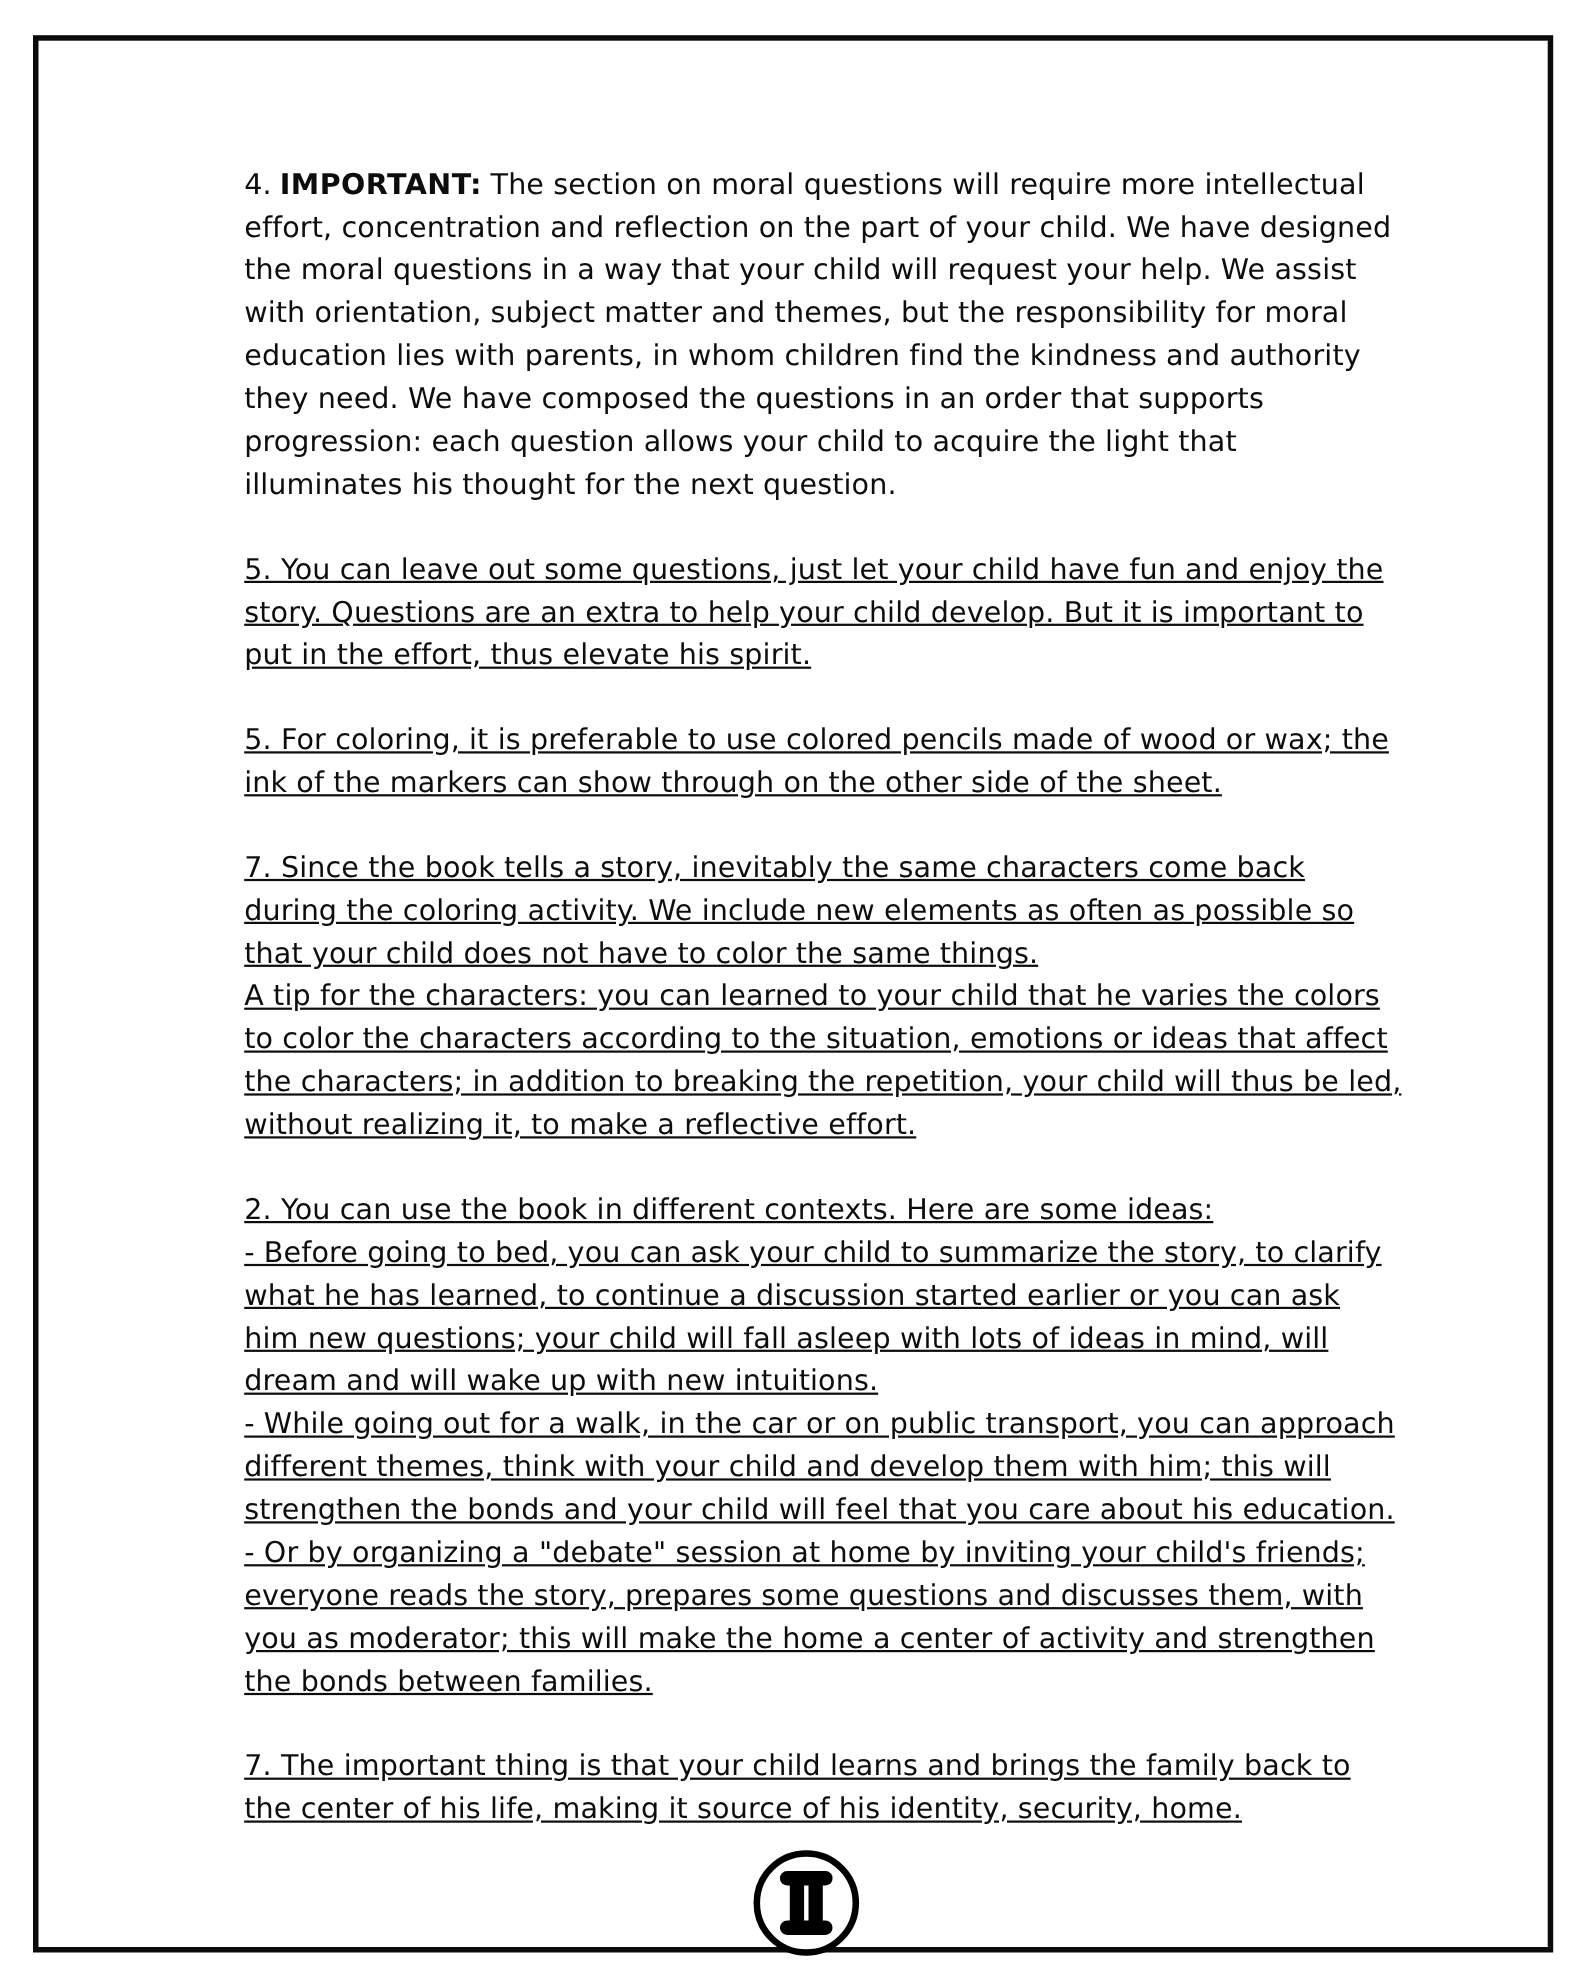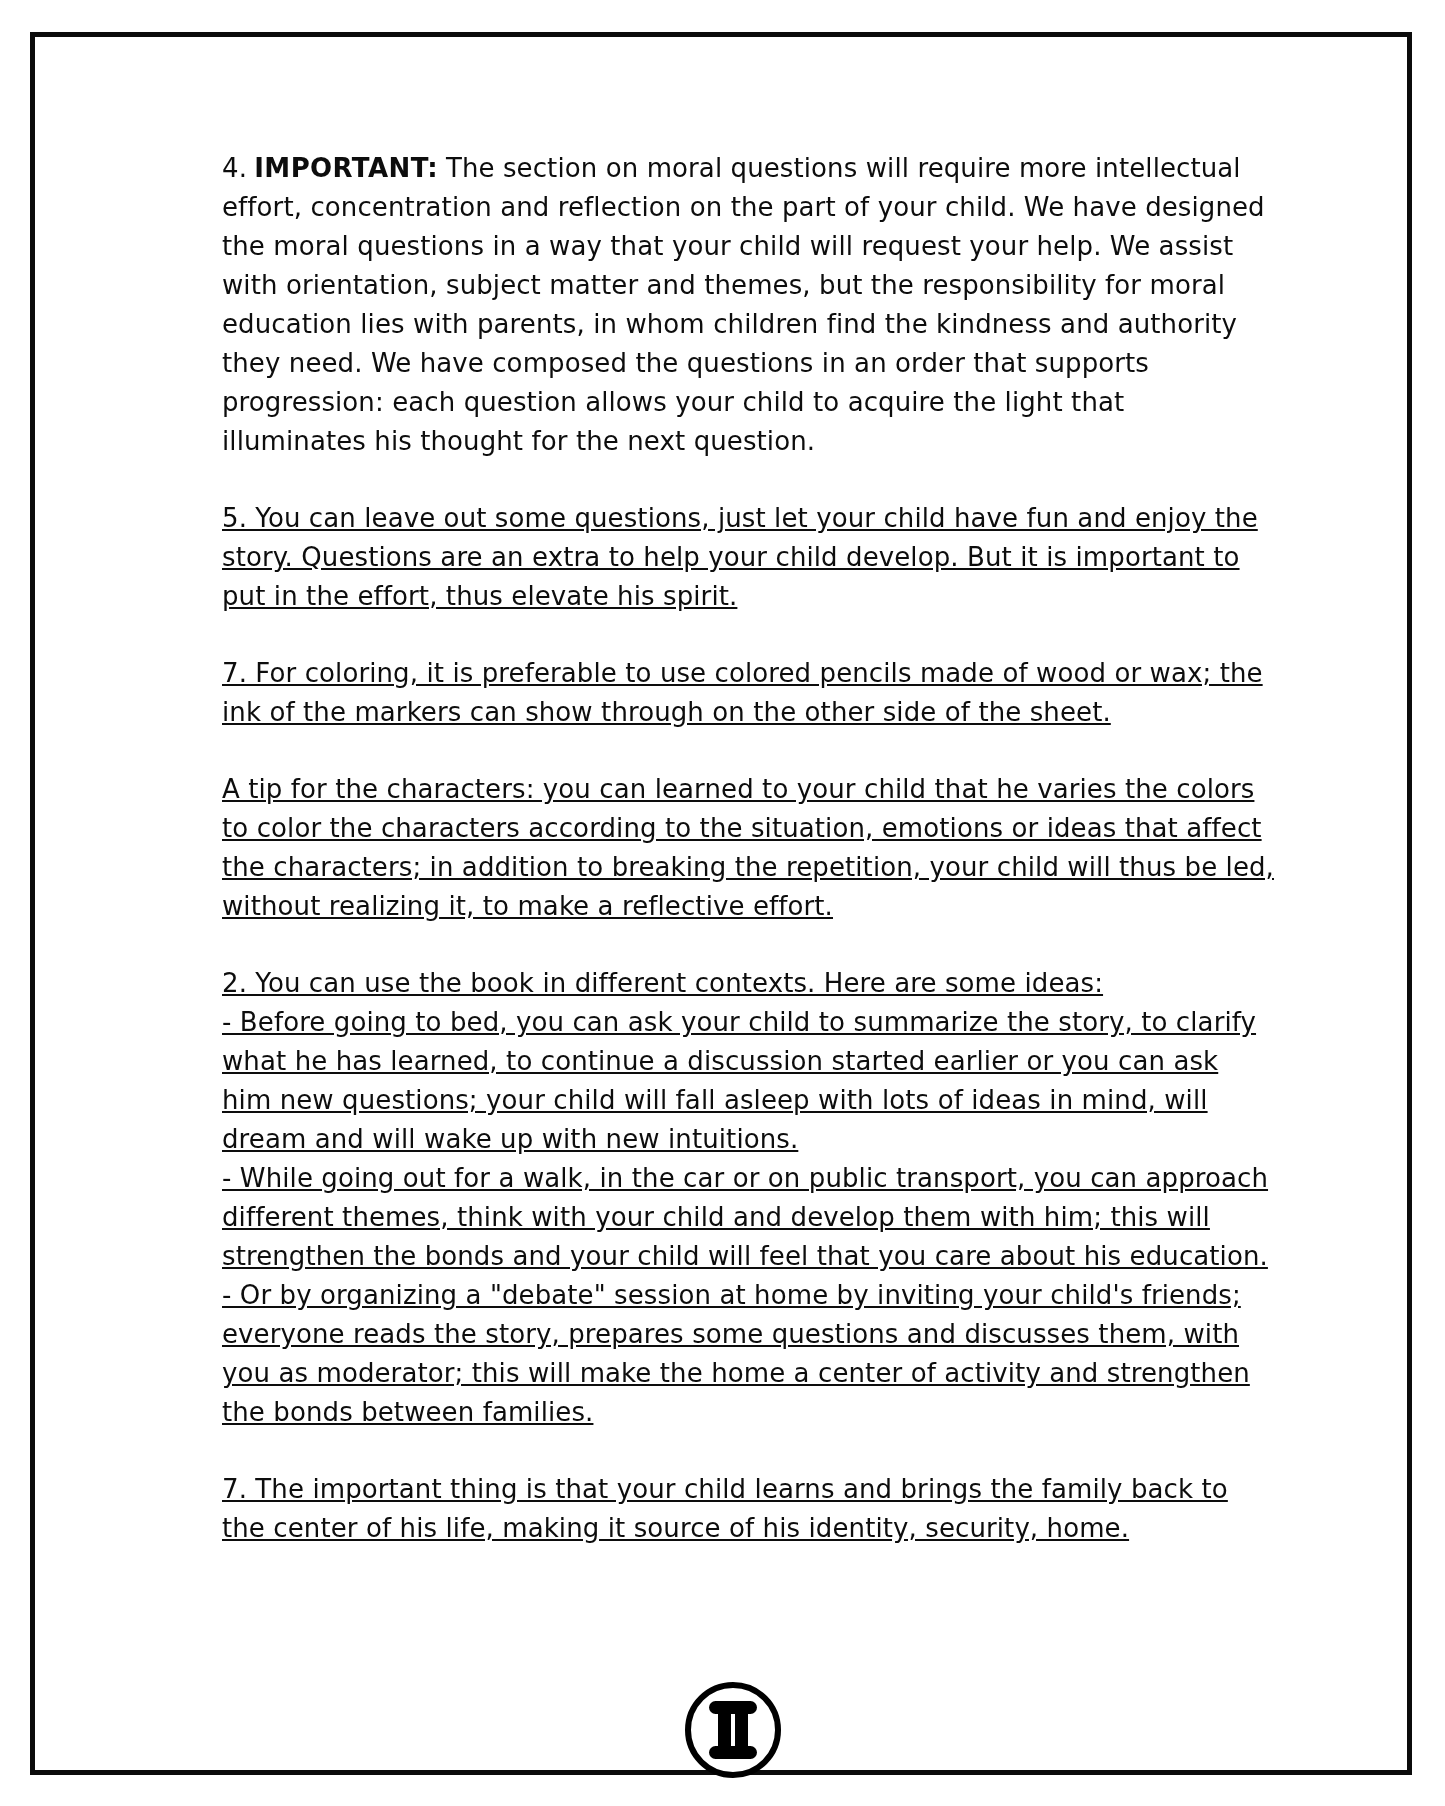--- a/index.html
+++ b/index.html
@@ -65,23 +65,24 @@
 
 <div class="page">
   <div class="frame">
 
     <main class="content">
 
       <p class="section"><span class="num">4.</span><span class="heavy">IMPORTANT:</span><span>The section on moral questions will require more intellectual effort, concentration and reflection on the part of your child. We have designed the moral questions in a way that your child will request your help. We assist with orientation, subject matter and themes, but the responsibility for moral education lies with parents, in whom children find the kindness and authority they need. We have composed the questions in an order that supports progression: each question allows your child to acquire the light that illuminates his thought for the next question.</span></p>
 
       <p class="section"><span>5. You can leave out some questions, just let your child have fun and enjoy the story. Questions are an extra to help your child develop. But it is important to put in the effort, thus elevate his spirit.</span></p>
 
-      <p class="section"><span>7. For coloring, it is preferable to use colored pencils made of wood or wax; the ink of the markers can show through on the other side of the sheet.</span></p>
+      <p class="section"><span>5. For coloring, it is preferable to use colored pencils made of wood or wax; the ink of the markers can show through on the other side of the sheet.</span></p>
 
       <div class="section">
+        <p class="subpara">7. Since the book tells a story, inevitably the same characters come back during the coloring activity. We include new elements as often as possible so that your child does not have to color the same things.</p>
         <p class="subpara">A tip for the characters: you can learned to your child that he varies the colors to color the characters according to the situation, emotions or ideas that affect the characters; in addition to breaking the repetition, your child will thus be led, without realizing it, to make a reflective effort.</p>
       </div>
 
       <div class="section">
         <p class="subpara">2. You can use the book in different contexts. Here are some ideas:</p>
         <p class="subpara">- Before going to bed, you can ask your child to summarize the story, to clarify what he has learned, to continue a discussion started earlier or you can ask him new questions; your child will fall asleep with lots of ideas in mind, will dream and will wake up with new intuitions.</p>
         <p class="subpara">- While going out for a walk, in the car or on public transport, you can approach different themes, think with your child and develop them with him; this will strengthen the bonds and your child will feel that you care about his education.</p>
         <p class="subpara">- Or by organizing a "debate" session at home by inviting your child's friends; everyone reads the story, prepares some questions and discusses them, with you as moderator; this will make the home a center of activity and strengthen the bonds between families.</p>
       </div>
 

